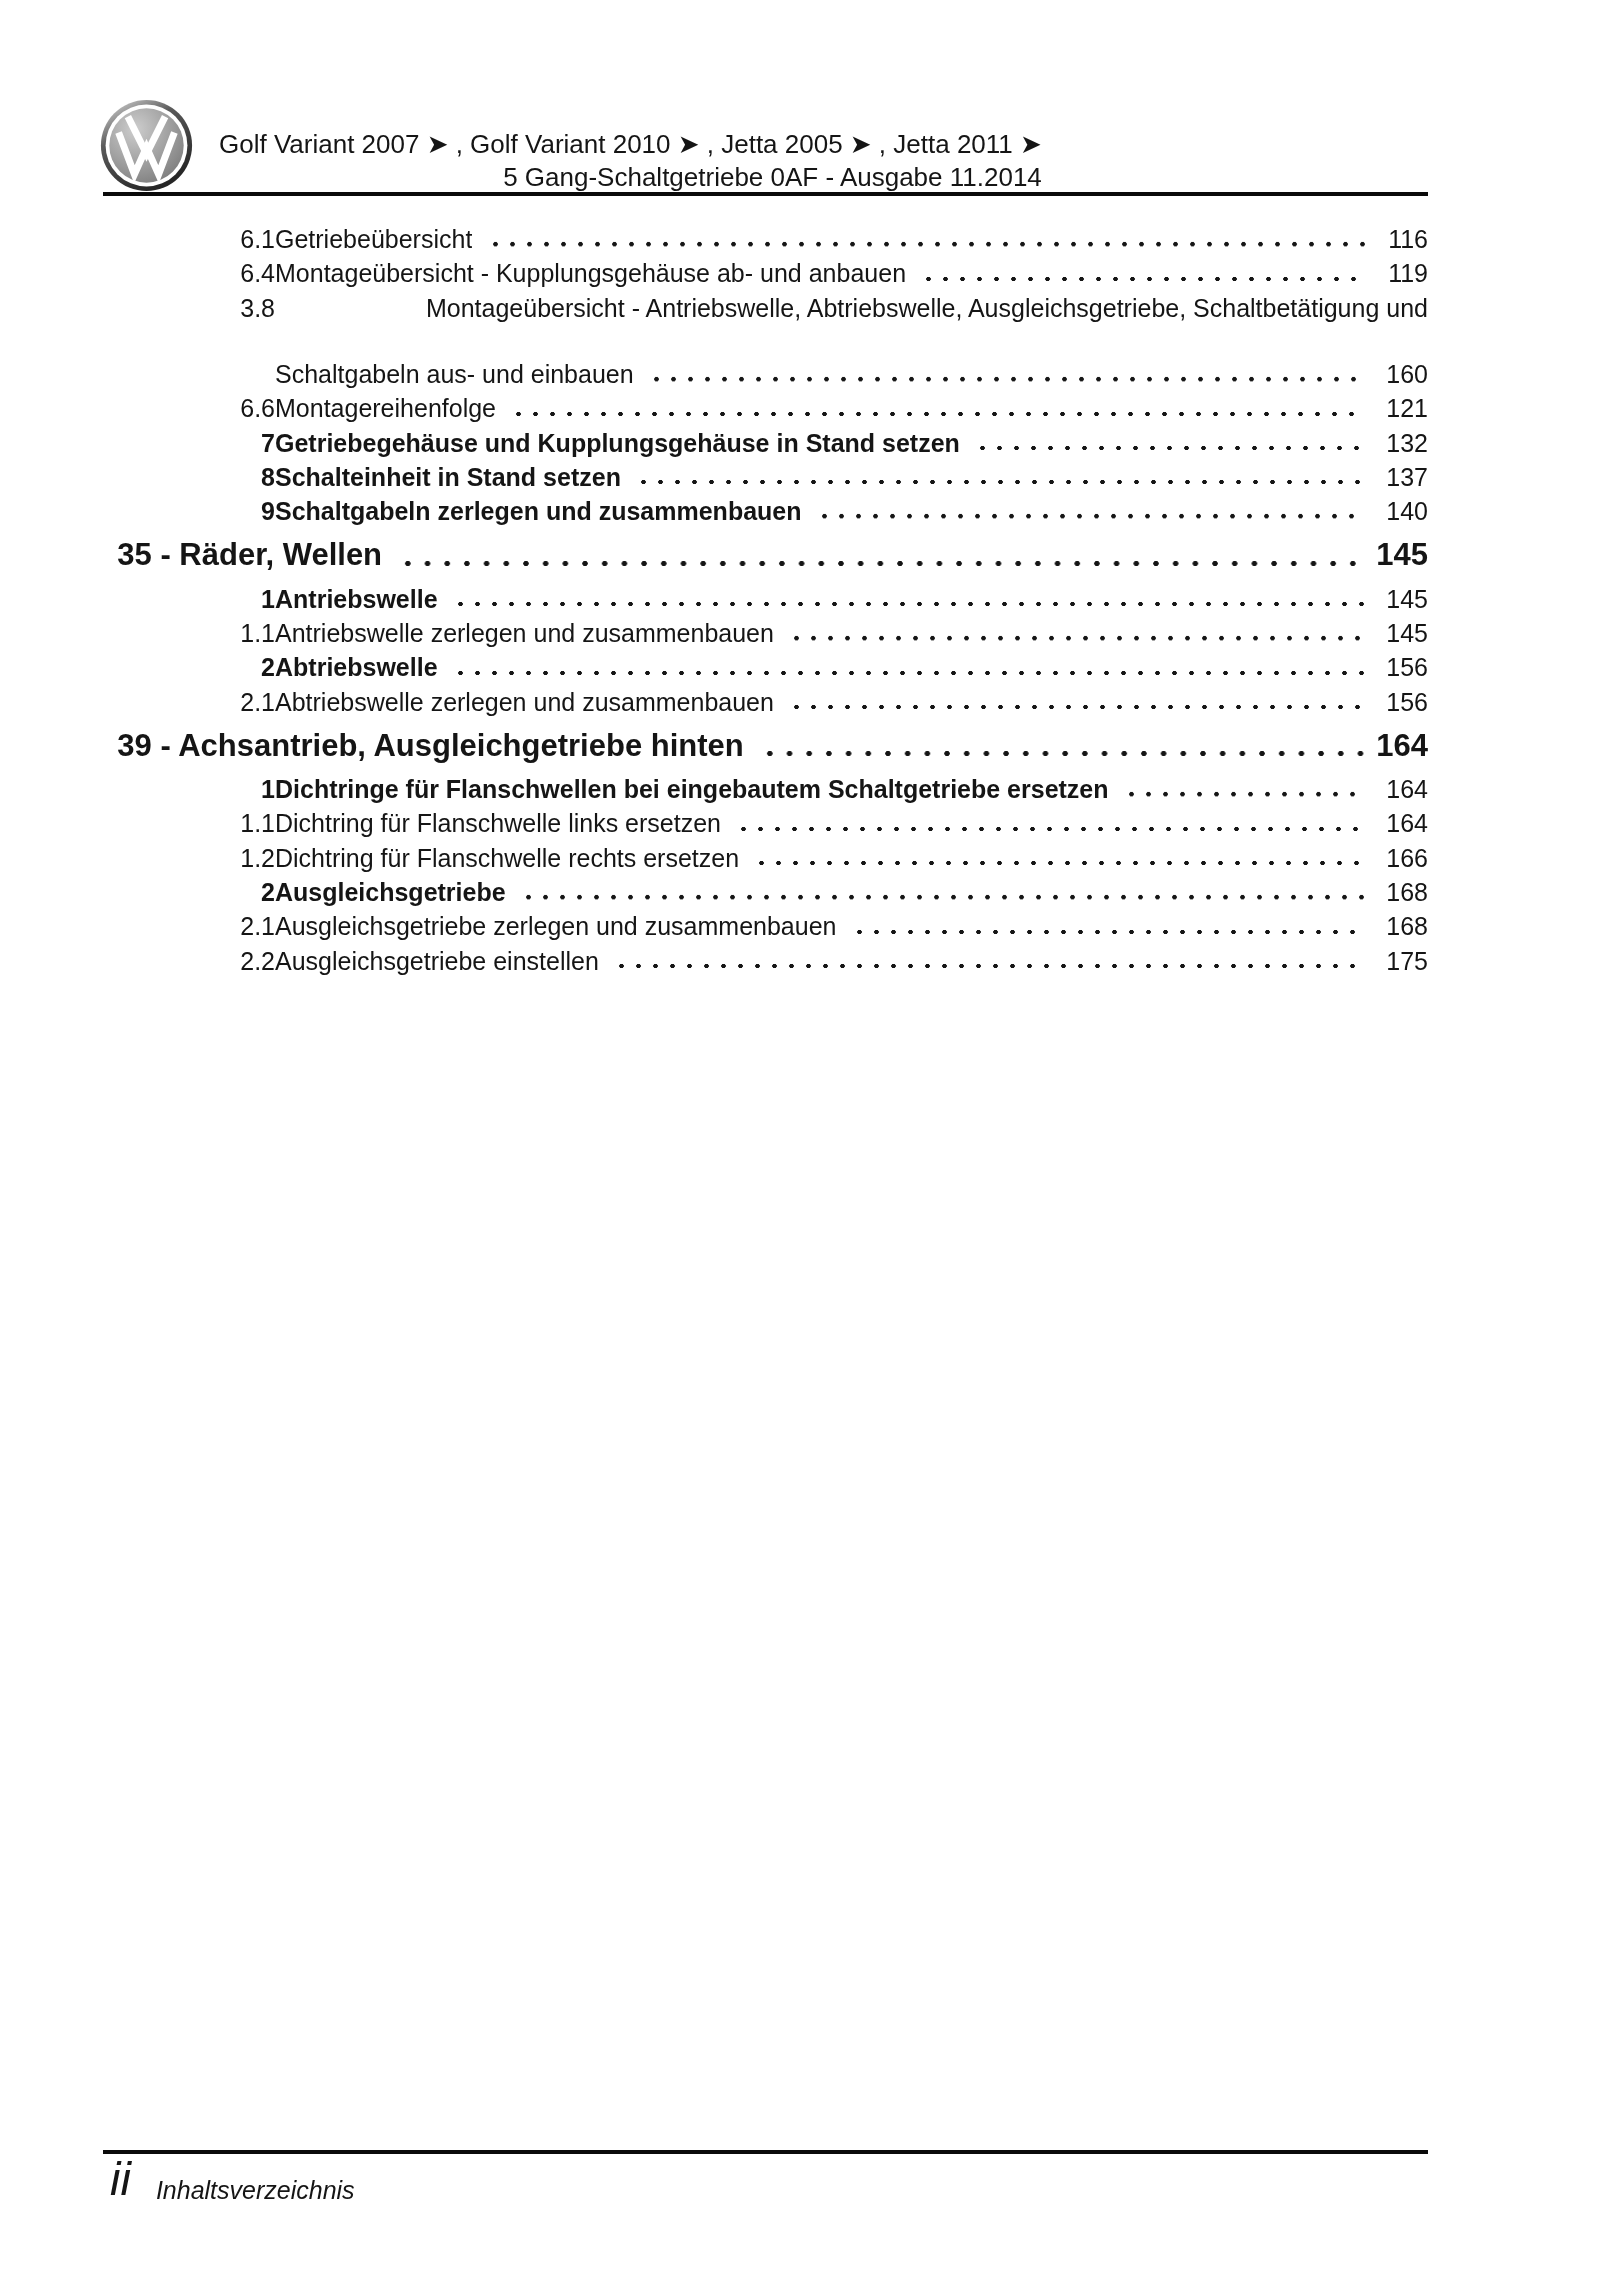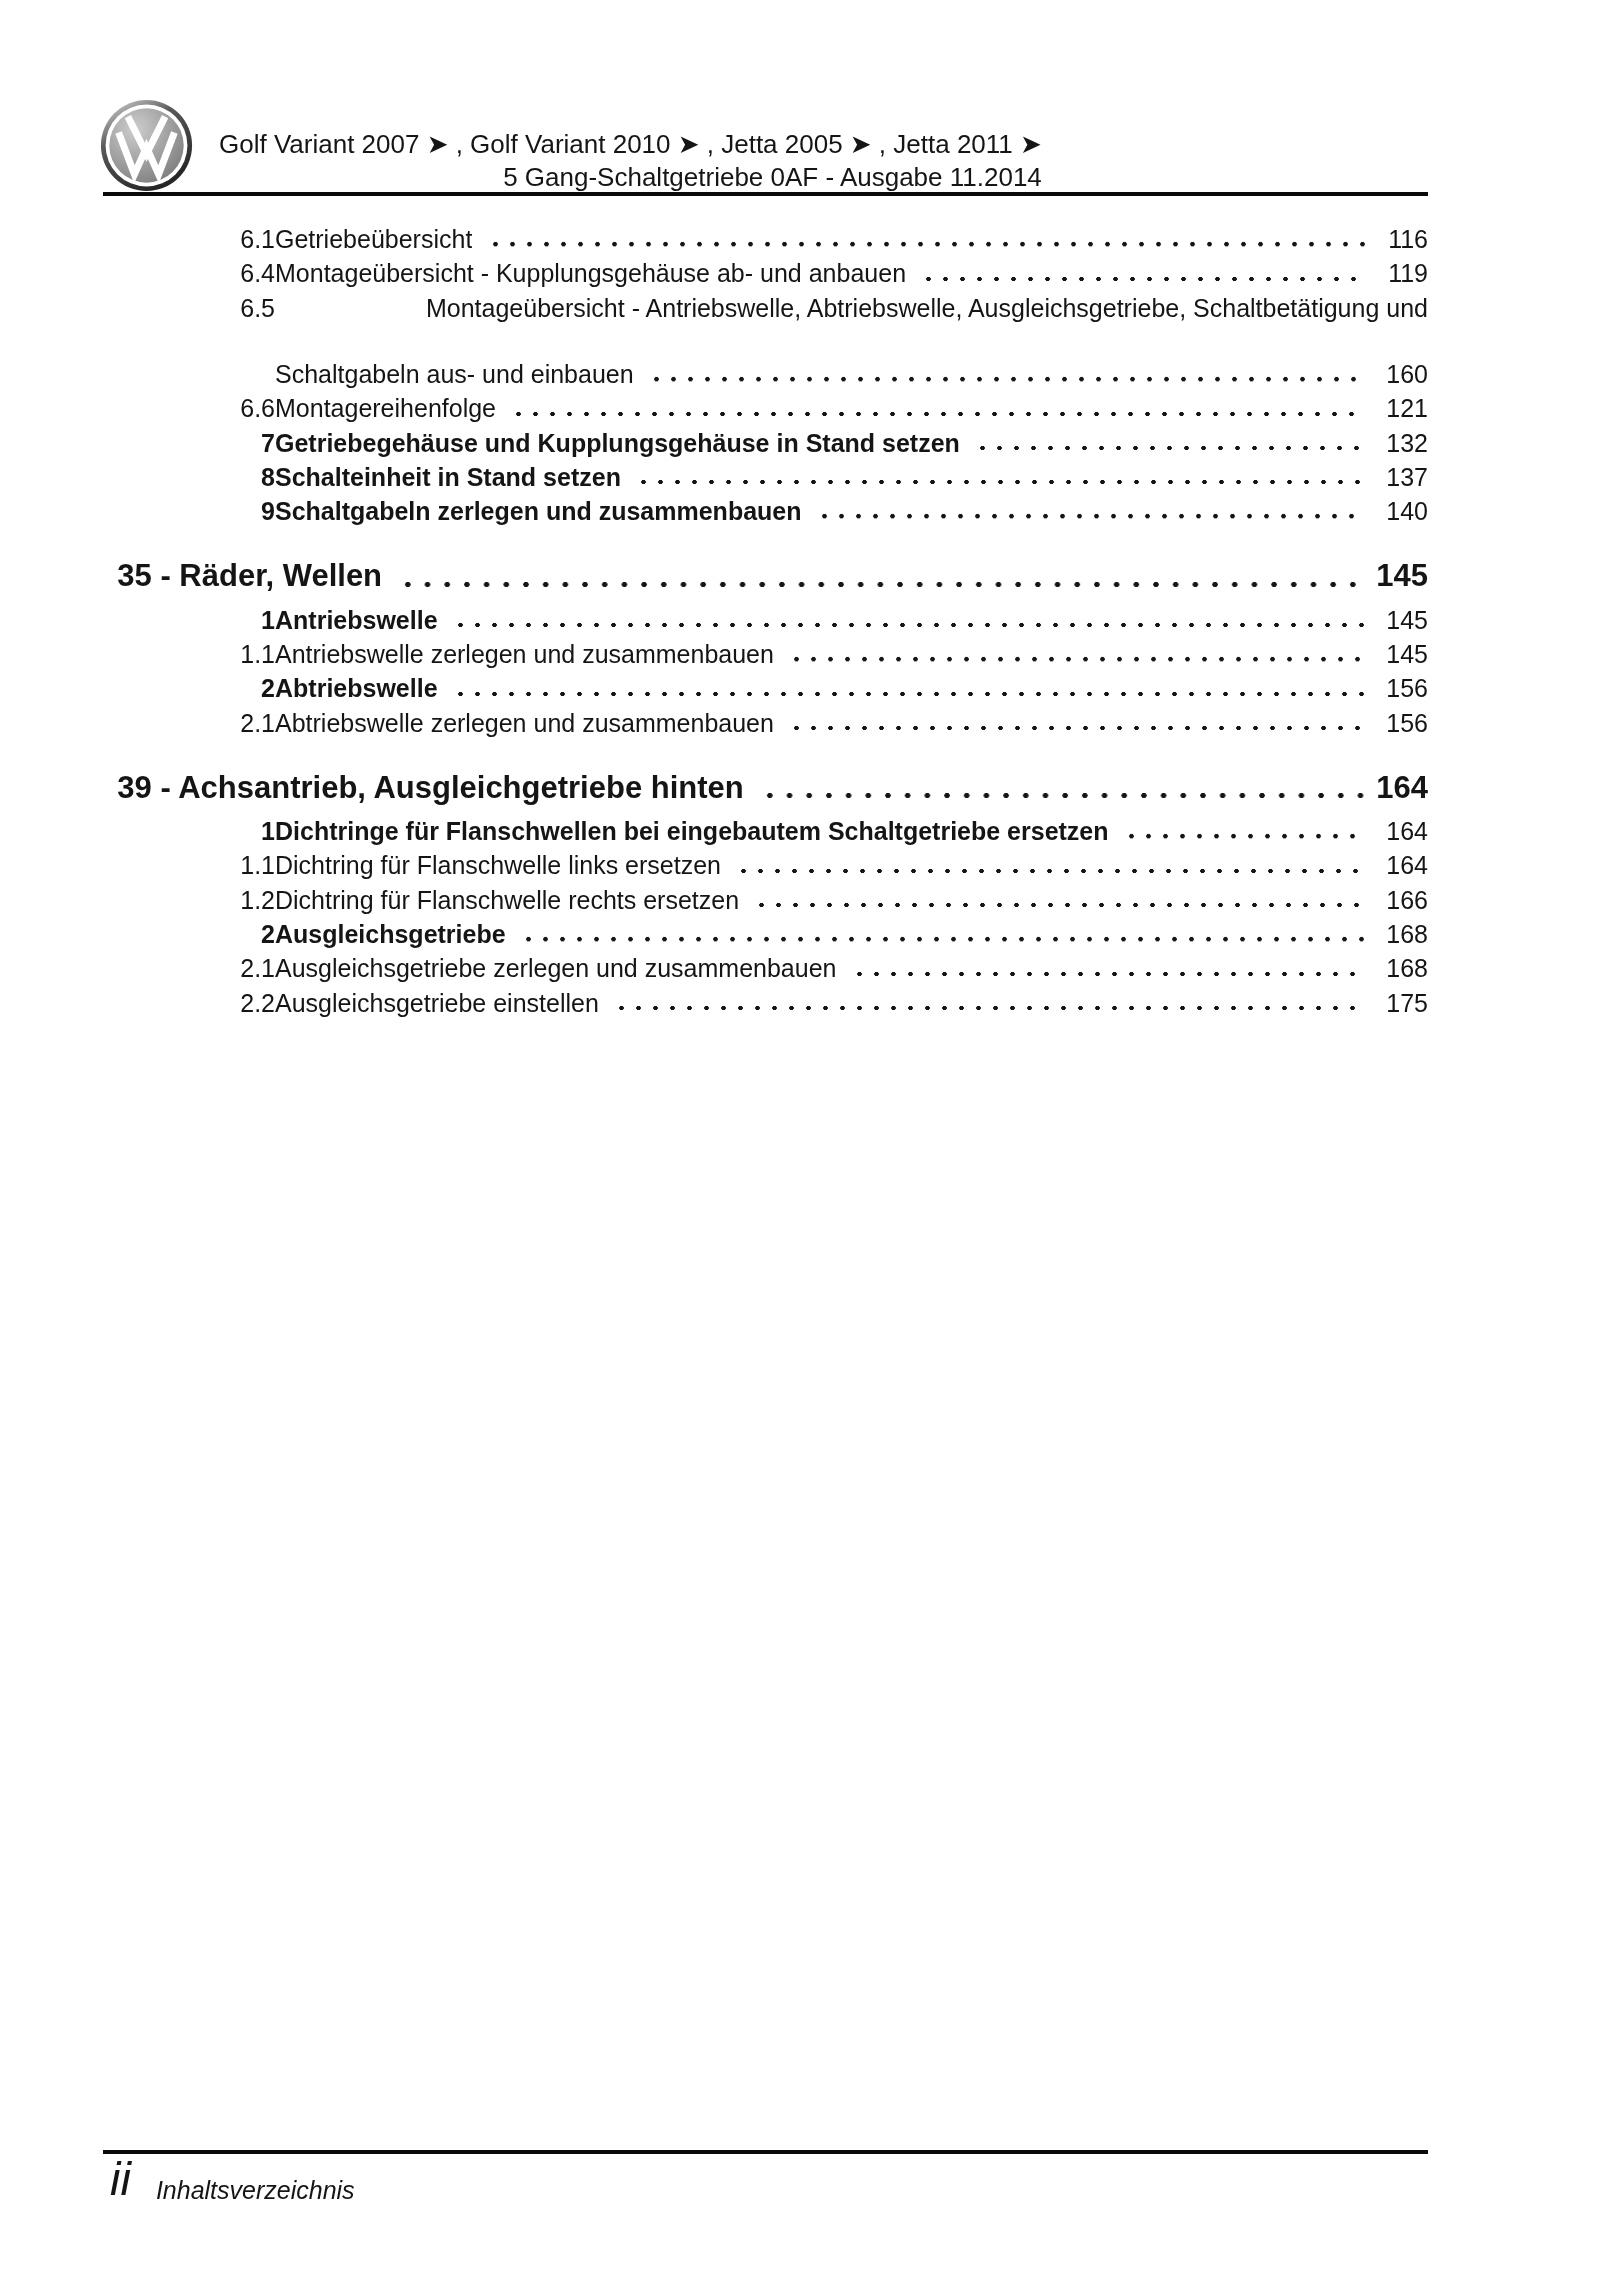--- a/index.html
+++ b/index.html
@@ -29,21 +29,21 @@
     background-image:radial-gradient(circle, #151515 2px, transparent 2.6px);
     background-size:17px 6.3px; background-repeat:repeat-x; background-position:left bottom;
   }
   .page { flex:none; min-width:56px; text-align:right; }
 
   .row.main { font-weight:bold; margin-top:6.3px; }
   .row.main .page { font-weight:normal; }
 
   .row.section {
     font-weight:bold; font-size:31px; line-height:34px;
-    margin-top:34px; margin-bottom:12.5px; padding-left:14.3px;
+    margin-top:13px; margin-bottom:12.5px; padding-left:14.3px;
   }
   .row.section .dots {
     height:7.2px; margin:0 9px 5.4px 16px;
     background-image:radial-gradient(circle, #151515 2.4px, transparent 3px);
     background-size:19.7px 7.2px;
   }
   .row.section .page { min-width:0; }
 
   .body2 { flex:1 1 auto; min-width:0; display:flex; flex-direction:column; }
   .body2 .t1 { margin-bottom:5.4px; white-space:nowrap; }
@@ -95,21 +95,21 @@
         <span class="dots"></span>
         <span class="page">116</span>
       </div>
       <div class="row sub">
         <span class="num">6.4</span>
         <span class="title">Montageübersicht - Kupplungsgehäuse ab- und anbauen</span>
         <span class="dots"></span>
         <span class="page">119</span>
       </div>
       <div class="row sub2">
-        <span class="num">6.5</span>
+        <span class="num">3.8</span>
         <span class="body2">
           <span class="t1">Montageübersicht - Antriebswelle, Abtriebswelle, Ausgleichsgetriebe, Schaltbetätigung und</span>
           <span class="l2">
             <span class="t2">Schaltgabeln aus- und einbauen</span>
             <span class="dots"></span>
             <span class="page">160</span>
           </span>
         </span>
       </div>
       <div class="row sub">

